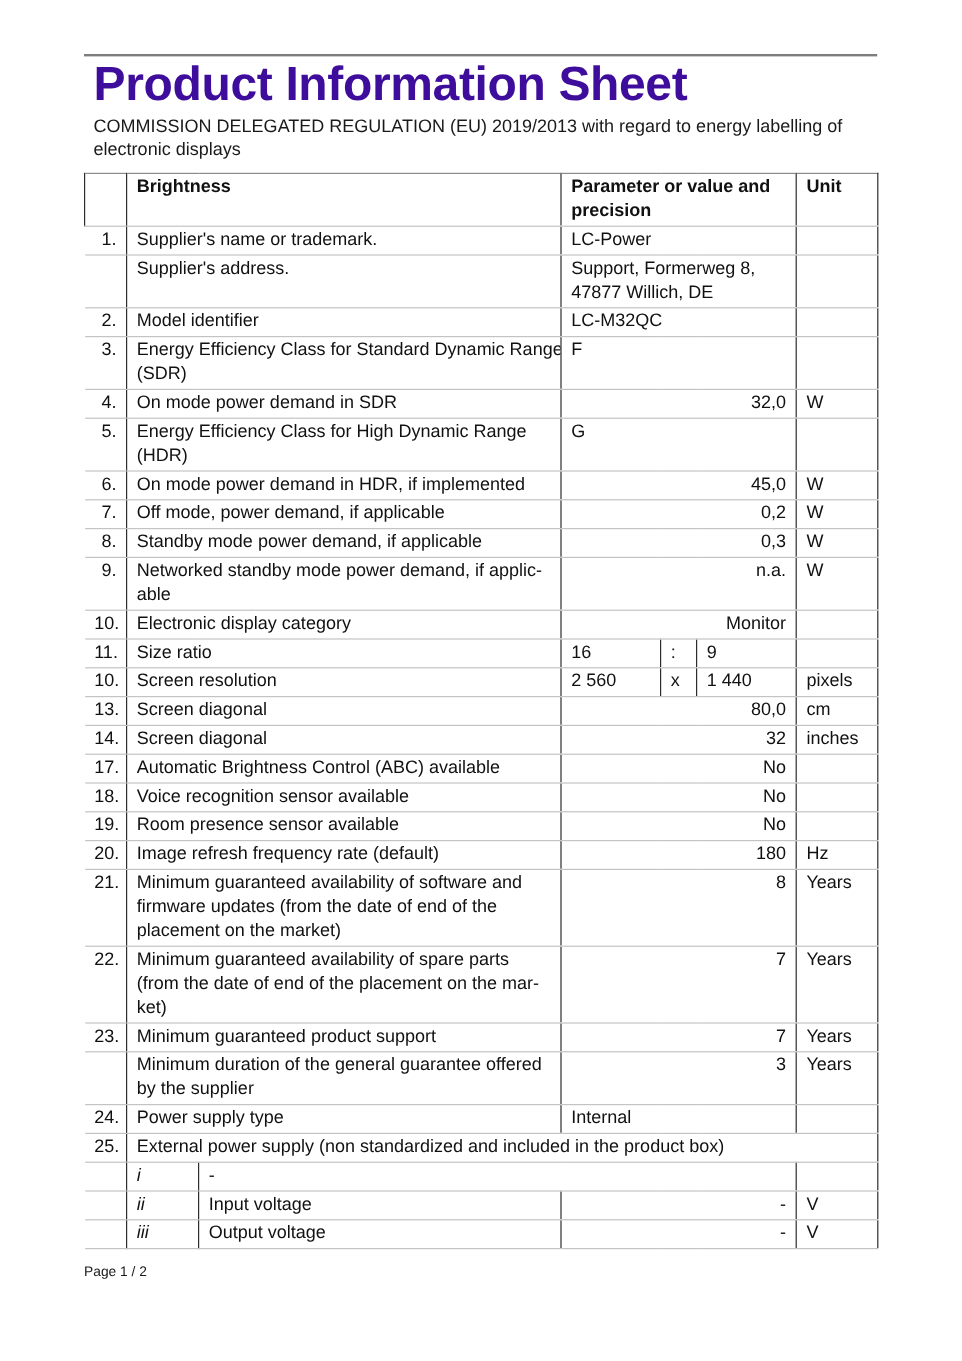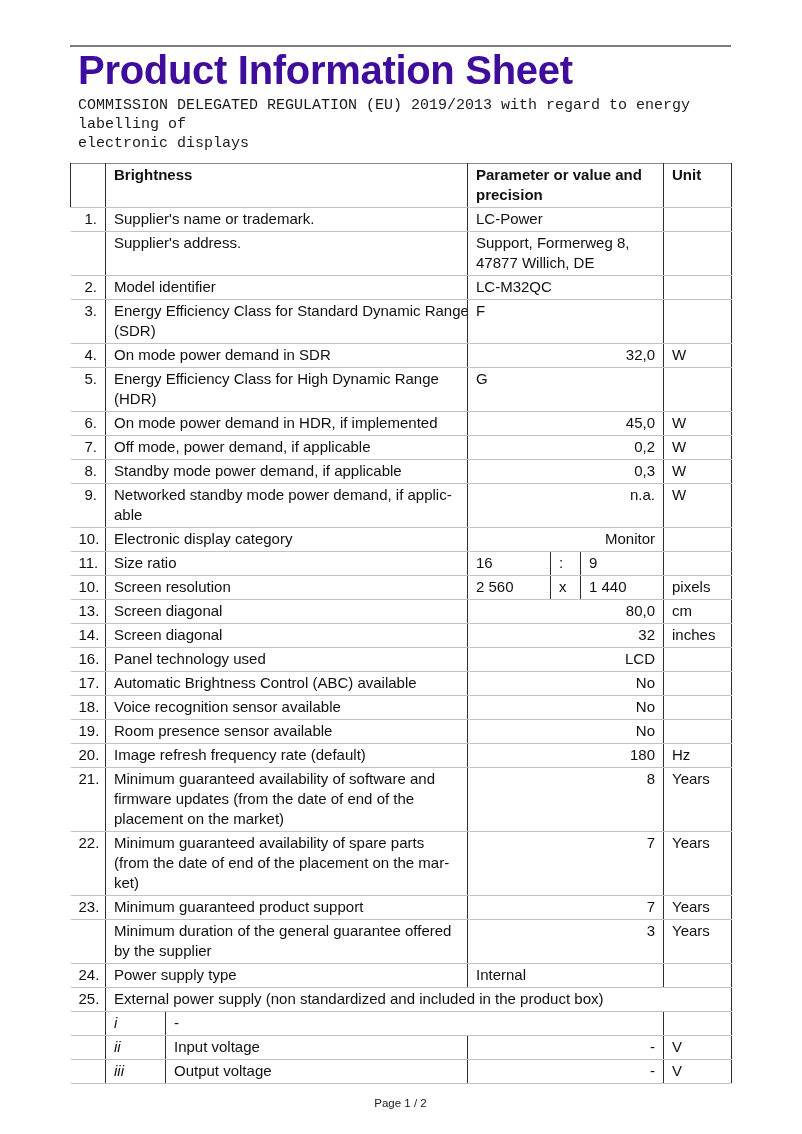--- a/index.html
+++ b/index.html
@@ -27,21 +27,20 @@
     margin: 5px 0 0 8px;
     line-height: 36px;
     letter-spacing: -0.3px;
   }
   .subtitle {
     font-size: 15px;
     line-height: 19px;
     margin: 8px 0 0 8px;
     white-space: pre-line;
     color: #1a1a1a;
-    font-family: Liberation Mono, monospace;
   }
   table.pis {
     width: 661px;
     border-collapse: collapse;
     table-layout: fixed;
     margin-top: 10px;
     font-size: 15px;
     border-top: 1.5px solid #8a8a8a;
     border-bottom: 1.5px solid #9c9c9c;
     border-right: 1.5px solid #2d2d2d;
@@ -63,21 +62,21 @@
   td.vdl { border-left: 1.5px solid #2d2d2d; }
   td.hleft { border-left: 1.5px solid #2d2d2d; }
   td.subid {
     font-style: italic;
     border-right: 1.5px solid #2d2d2d;
   }
   td.right { text-align: right; }
   td.center { padding-left: 2px; padding-right: 2px; }
   tr.hdr td { font-weight: bold; }
   .footer {
-    text-align: center;
+    text-align: left;
     font-size: 11.5px;
     margin-top: 13px;
     color: #1a1a1a;
   }
 </style>
 </head>
 <body>
 
 <div class="sheet">
   <div class="top-rule"></div>
@@ -198,26 +197,20 @@
         <td colspan="3" class="vdl right">80,0</td>
         <td class="vdl">cm</td>
       </tr>
       <tr>
         <td class="num">14.</td>
         <td colspan="2">Screen diagonal</td>
         <td colspan="3" class="vdl right">32</td>
         <td class="vdl">inches</td>
       </tr>
       <tr>
-        <td class="num">16.</td>
-        <td colspan="2">Panel technology used</td>
-        <td colspan="3" class="vdl right">LCD</td>
-        <td class="vdl"></td>
-      </tr>
-      <tr>
         <td class="num">17.</td>
         <td colspan="2">Automatic Brightness Control (ABC) available</td>
         <td colspan="3" class="vdl right">No</td>
         <td class="vdl"></td>
       </tr>
       <tr>
         <td class="num">18.</td>
         <td colspan="2">Voice recognition sensor available</td>
         <td colspan="3" class="vdl right">No</td>
         <td class="vdl"></td>

